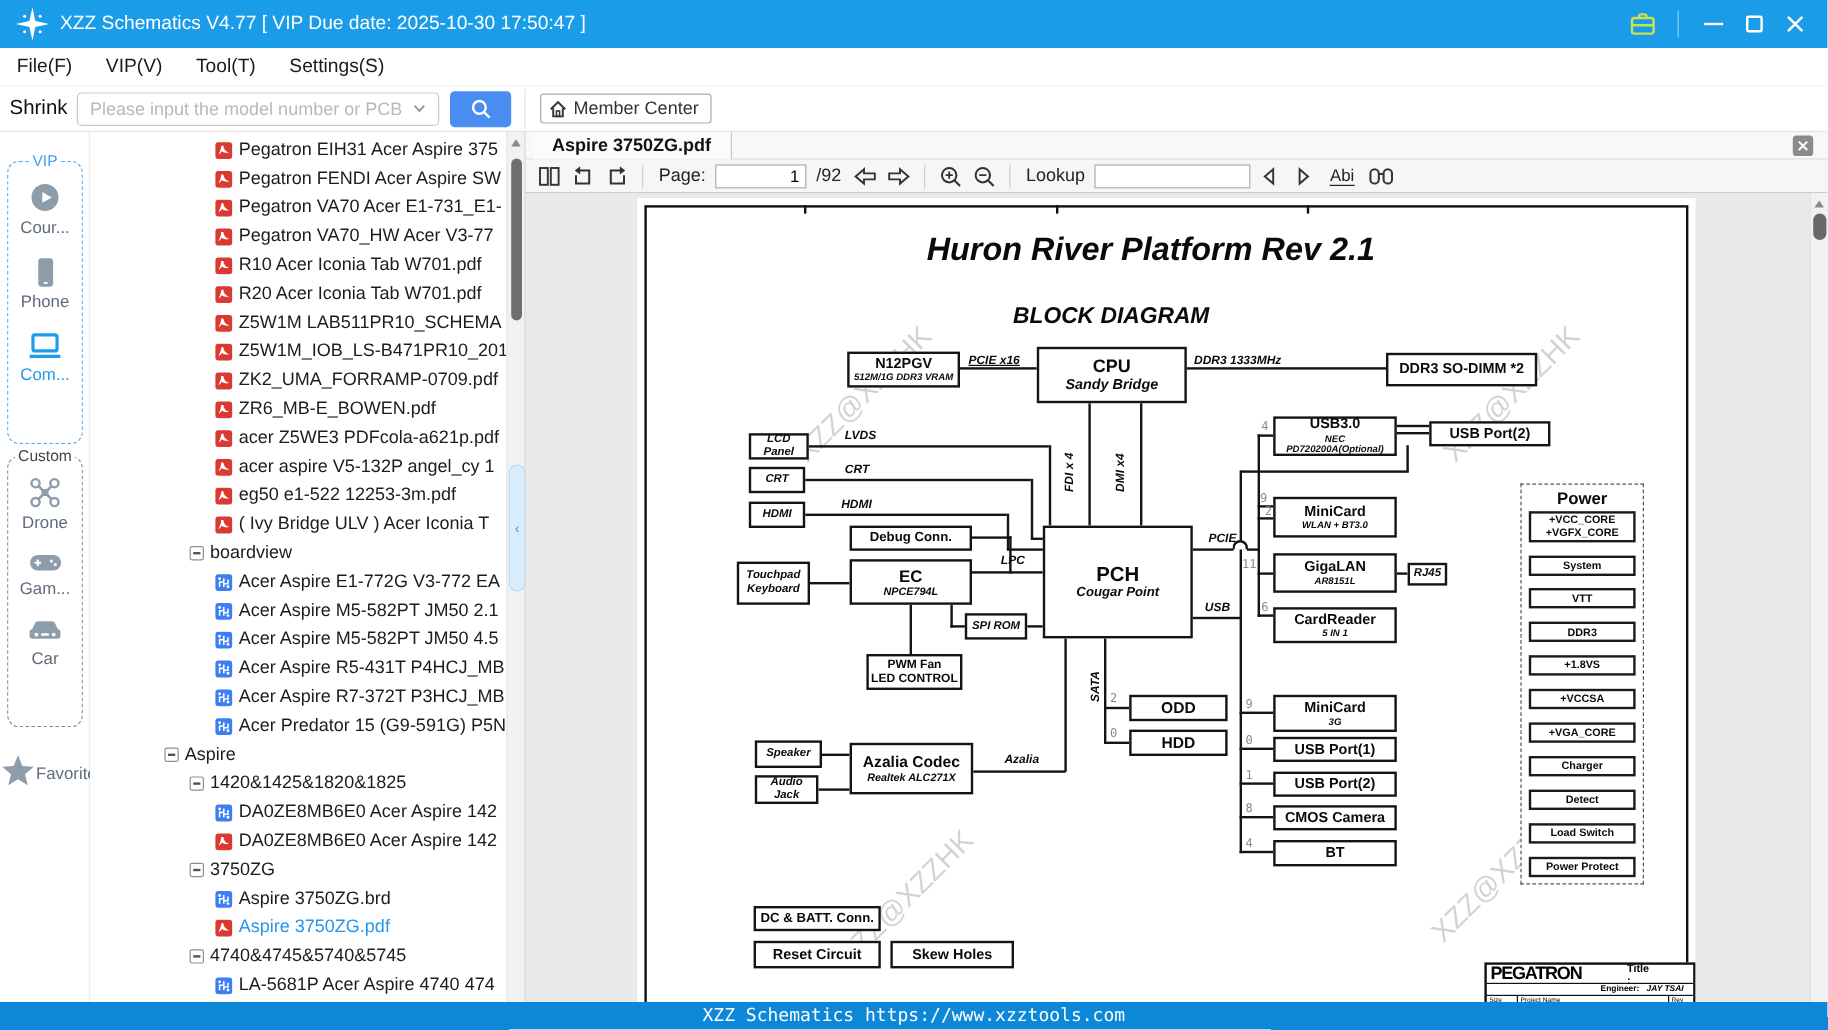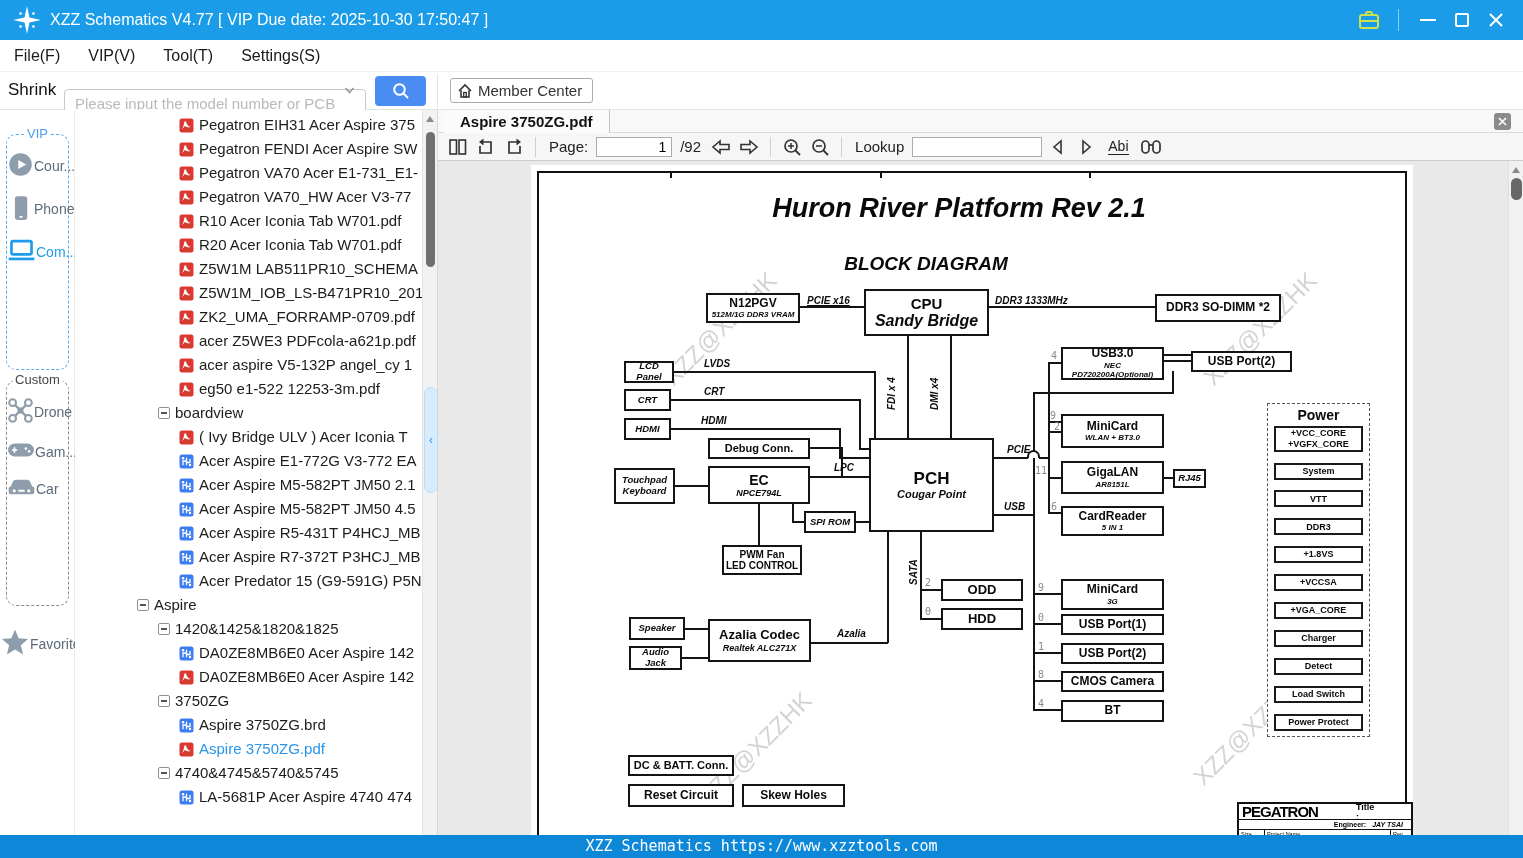--- a/index.html
+++ b/index.html
@@ -16,37 +16,37 @@
   .min-glyph { width:16px; height:2px; background:#fff; }
   .max-glyph { width:14px; height:14px; border:2px solid #fff; border-radius:2px; }
 
   
   .menubar { position:absolute; left:0; top:40px; width:100%; height:32px; background:#fff; display:flex; align-items:center; border-bottom:1px solid #f0f0f0; }
   .menu-item { font-size:16px; color:#1a1a1a; padding:0 14px; cursor:default; }
 
   
   .searchrow { position:absolute; left:0; top:72px; width:100%; height:38px; background:#fff; border-bottom:1px solid #e3e3e3; }
   .shrink { position:absolute; left:8px; top:8px; font-size:17px; color:#111; }
-  .model-input { position:absolute; left:64px; top:17px; width:302px; height:28px; border:1px solid #c9c9c9; border-radius:4px; font-size:15px; color:#4d7c0f; padding:0 26px 0 10px; background:#fff; }
+  .model-input { position:absolute; left:64px; top:5px; width:302px; height:28px; border:1px solid #c9c9c9; border-radius:4px; font-size:15px; color:#4d7c0f; padding:0 26px 0 10px; background:#fff; }
   .model-input::placeholder { color:#b9b9b9; }
   .dd-chevron { position:absolute; left:344px; top:13px; width:10px; height:10px; pointer-events:none; }
   .search-btn { position:absolute; left:375px; top:4px; width:51px; height:30px; background:#4a8df2; border:none; border-radius:4px; display:flex; align-items:center; justify-content:center; cursor:pointer; }
   .row-divider { position:absolute; left:437px; top:2px; width:1px; height:34px; background:#e2e2e2; }
   .member-btn { position:absolute; left:450px; top:6px; height:25px; padding:0 10px 0 6px; background:#fff; border:1px solid #ababab; border-radius:3px; display:flex; align-items:center; gap:5px; font-size:15px; color:#333; cursor:pointer; }
 
   
   .main { position:absolute; left:0; top:110px; width:1523px; height:725px; display:flex; }
 
   
   .sidebar { position:relative; width:75px; height:100%; background:#fff; border-right:1px solid #ececec; flex:none; }
   .side-group { position:absolute; left:6px; width:63px; border:1px dashed #5aa7f0; border-radius:10px; }
   .side-group.custom { border-color:#8a8a8a; }
   .grp-label { position:absolute; top:-9px; left:50%; transform:translateX(-50%); background:#fff; padding:0 3px; font-size:13px; color:#4a9df0; white-space:nowrap; }
   .side-group.custom .grp-label { color:#444; }
-  .side-item { display:flex; flex-direction:row; align-items:center; margin-top:16px; cursor:pointer; }
+  .side-item { display:flex; flex-direction:column; align-items:center; margin-top:16px; cursor:pointer; }
   .side-item .lbl { font-size:14px; color:#5d6b7a; margin-top:3px; white-space:nowrap; }
   .side-item .lbl.active { color:#1e9beb; }
   .fav { position:absolute; left:0; top:518px; width:75px; display:flex; flex-direction:row; align-items:center; cursor:pointer; }
   .fav .lbl { font-size:14px; color:#5d6b7a; margin-top:2px; }
 
   
   .treepanel { position:relative; width:362px; height:100%; background:#fff; flex:none; overflow:hidden; }
   .treerows { position:absolute; left:0; top:3px; right:15px; }
   .tree-row { height:24px; line-height:24px; white-space:nowrap; overflow:hidden; display:flex; align-items:center; font-size:15px; color:#1c1c1c; cursor:pointer; }
   .tree-row.selected .tl { color:#2795e9; }
@@ -347,54 +347,63 @@
             </span>
             <span class="tl">ZK2_UMA_FORRAMP-0709.pdf</span>
           </div>
           <div class="tree-row" style="padding-left: 104px;">
             <span class="ti">
               <svg width="15" height="15" viewBox="0 0 15 15">
                 <rect x="0.5" y="0.5" width="14" height="14" rx="2.5" fill="#d93a32"></rect>
                 <path d="M3.1 10.8 C4.5 8.2 5.2 5.6 5.4 3.4 L7.1 3.4 C7.4 5.9 8.8 8.2 11.9 9.2 C9.6 9.6 7.5 9.3 5.9 8.1 C5.1 9.2 4.1 10.3 3.1 10.8 Z" fill="#fff"></path>
               </svg>
             </span>
+            <span class="tl">ZR6_MB-E_BOWEN.pdf</span>
+          </div>
+          <div class="tree-row" style="padding-left: 104px;">
+            <span class="ti">
+              <svg width="15" height="15" viewBox="0 0 15 15">
+                <rect x="0.5" y="0.5" width="14" height="14" rx="2.5" fill="#d93a32"></rect>
+                <path d="M3.1 10.8 C4.5 8.2 5.2 5.6 5.4 3.4 L7.1 3.4 C7.4 5.9 8.8 8.2 11.9 9.2 C9.6 9.6 7.5 9.3 5.9 8.1 C5.1 9.2 4.1 10.3 3.1 10.8 Z" fill="#fff"></path>
+              </svg>
+            </span>
             <span class="tl">acer Z5WE3 PDFcola-a621p.pdf</span>
           </div>
           <div class="tree-row" style="padding-left: 104px;">
             <span class="ti">
               <svg width="15" height="15" viewBox="0 0 15 15">
                 <rect x="0.5" y="0.5" width="14" height="14" rx="2.5" fill="#d93a32"></rect>
                 <path d="M3.1 10.8 C4.5 8.2 5.2 5.6 5.4 3.4 L7.1 3.4 C7.4 5.9 8.8 8.2 11.9 9.2 C9.6 9.6 7.5 9.3 5.9 8.1 C5.1 9.2 4.1 10.3 3.1 10.8 Z" fill="#fff"></path>
               </svg>
             </span>
             <span class="tl">acer aspire V5-132P  angel_cy 1</span>
           </div>
           <div class="tree-row" style="padding-left: 104px;">
             <span class="ti">
               <svg width="15" height="15" viewBox="0 0 15 15">
                 <rect x="0.5" y="0.5" width="14" height="14" rx="2.5" fill="#d93a32"></rect>
                 <path d="M3.1 10.8 C4.5 8.2 5.2 5.6 5.4 3.4 L7.1 3.4 C7.4 5.9 8.8 8.2 11.9 9.2 C9.6 9.6 7.5 9.3 5.9 8.1 C5.1 9.2 4.1 10.3 3.1 10.8 Z" fill="#fff"></path>
               </svg>
             </span>
             <span class="tl">eg50 e1-522 12253-3m.pdf</span>
           </div>
+          <div class="tree-row" style="padding-left: 104px;">
+            <span class="ti">
+              <svg width="15" height="15" viewBox="0 0 15 15">
+                <rect x="0.5" y="0.5" width="14" height="14" rx="2.5" fill="#d93a32"></rect>
+                <path d="M3.1 10.8 C4.5 8.2 5.2 5.6 5.4 3.4 L7.1 3.4 C7.4 5.9 8.8 8.2 11.9 9.2 C9.6 9.6 7.5 9.3 5.9 8.1 C5.1 9.2 4.1 10.3 3.1 10.8 Z" fill="#fff"></path>
+              </svg>
+            </span>
+            <span class="tl">( Ivy Bridge ULV ) Acer Iconia T</span>
+          </div>
           <div class="tree-row" style="padding-left: 83px;">
             <span class="ti">
               <span class="nbox"></span>
             </span>
             <span class="tl">boardview</span>
-          </div>
-          <div class="tree-row" style="padding-left: 104px;">
-            <span class="ti">
-              <svg width="15" height="15" viewBox="0 0 15 15">
-                <rect x="0.5" y="0.5" width="14" height="14" rx="2.5" fill="#d93a32"></rect>
-                <path d="M3.1 10.8 C4.5 8.2 5.2 5.6 5.4 3.4 L7.1 3.4 C7.4 5.9 8.8 8.2 11.9 9.2 C9.6 9.6 7.5 9.3 5.9 8.1 C5.1 9.2 4.1 10.3 3.1 10.8 Z" fill="#fff"></path>
-              </svg>
-            </span>
-            <span class="tl">( Ivy Bridge ULV ) Acer Iconia T</span>
           </div>
           <div class="tree-row" style="padding-left: 104px;">
             <span class="ti">
               <svg width="15" height="15" viewBox="0 0 15 15">
                 <rect x="0.5" y="0.5" width="14" height="14" rx="2.5" fill="#3d7ef2"></rect>
                 <path d="M4 11.2 V7 H7.5 V3.8 M7.5 11.2 V8.5 H11 V5" stroke="#fff" stroke-width="1.3" fill="none"></path>
                 <circle cx="4" cy="4.2" r="1.2" fill="#fff"></circle>
                 <circle cx="11" cy="11" r="1.2" fill="#fff"></circle>
               </svg>
             </span>
@@ -635,21 +644,21 @@
           <div class="dtitle">Huron River Platform Rev 2.1</div>
           <div class="dsub">BLOCK DIAGRAM</div>
 
           <div class="dbox" style="left:175px; top:128px; width:94px; height:30px;">
             <span class="t">N12PGV</span>
             <span class="s">512M/1G DDR3 VRAM</span>
           </div>
           <span class="blabel" style="left:276px; top:130px;text-decoration:underline;">PCIE  x16</span>
           <div class="dbox" style="left:333px; top:124px; width:125px; height:47px;">
             <span class="t" style="font-size:15px;">CPU</span>
-            <span class="s" style="font-size:16px;">Sandy Bridge</span>
+            <span class="s" style="font-size:12px;">Sandy Bridge</span>
           </div>
           <span class="blabel" style="left:464px; top:130px;">DDR3  1333MHz</span>
           <div class="dbox" style="left:624px; top:129px; width:126px; height:28px;">
             <span class="t">DDR3 SO-DIMM *2</span>
           </div>
 
           <span class="blabel rot" style="left:355px; top:245px;">FDI x 4</span>
           <span class="blabel rot" style="left:398px; top:245px;">DMI x4</span>
 
           <div class="dbox ib" style="left:93px; top:196px; width:50px; height:22px;">

